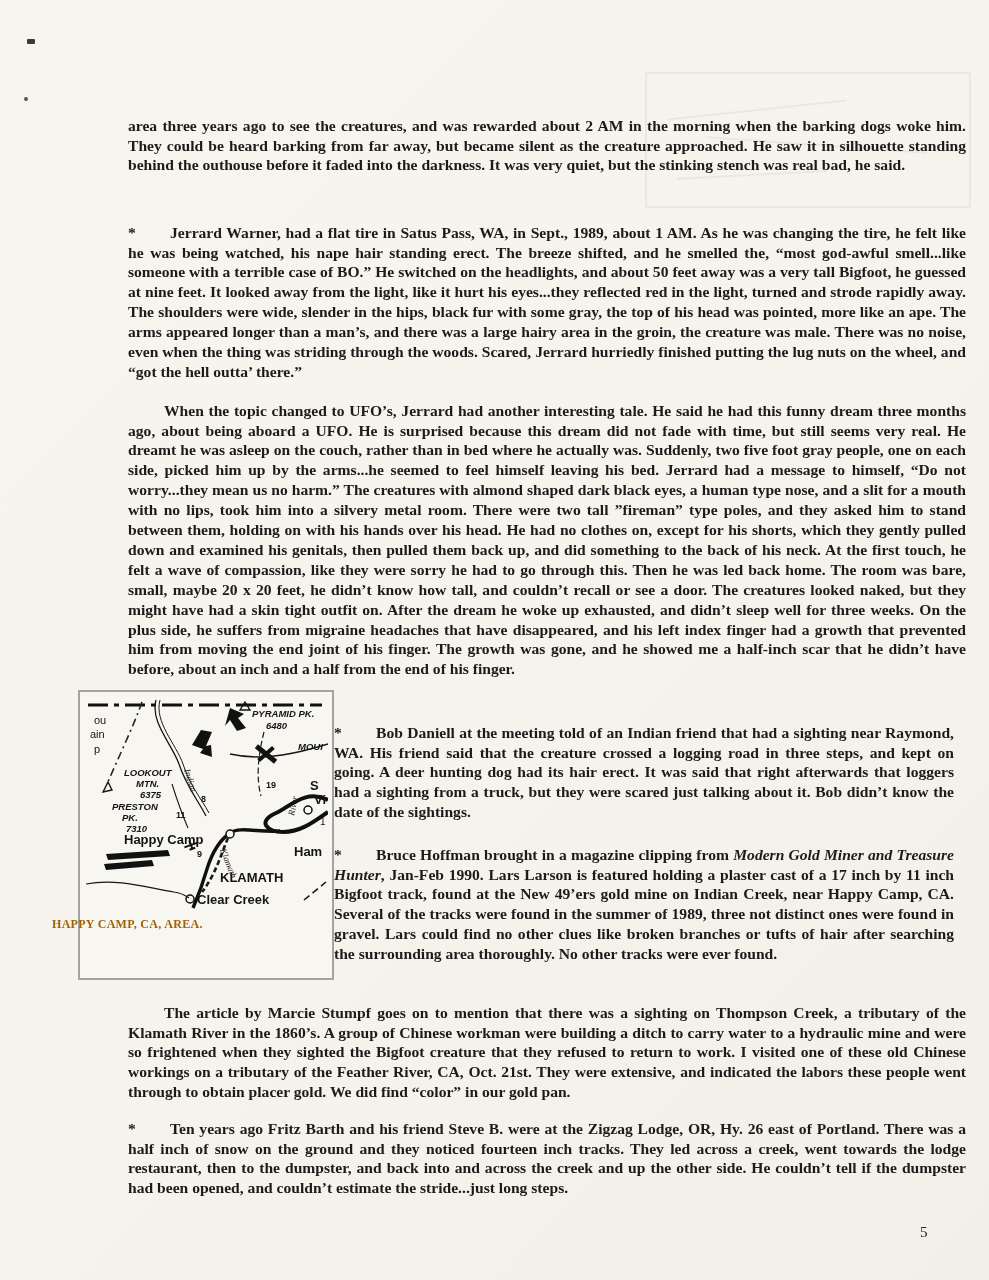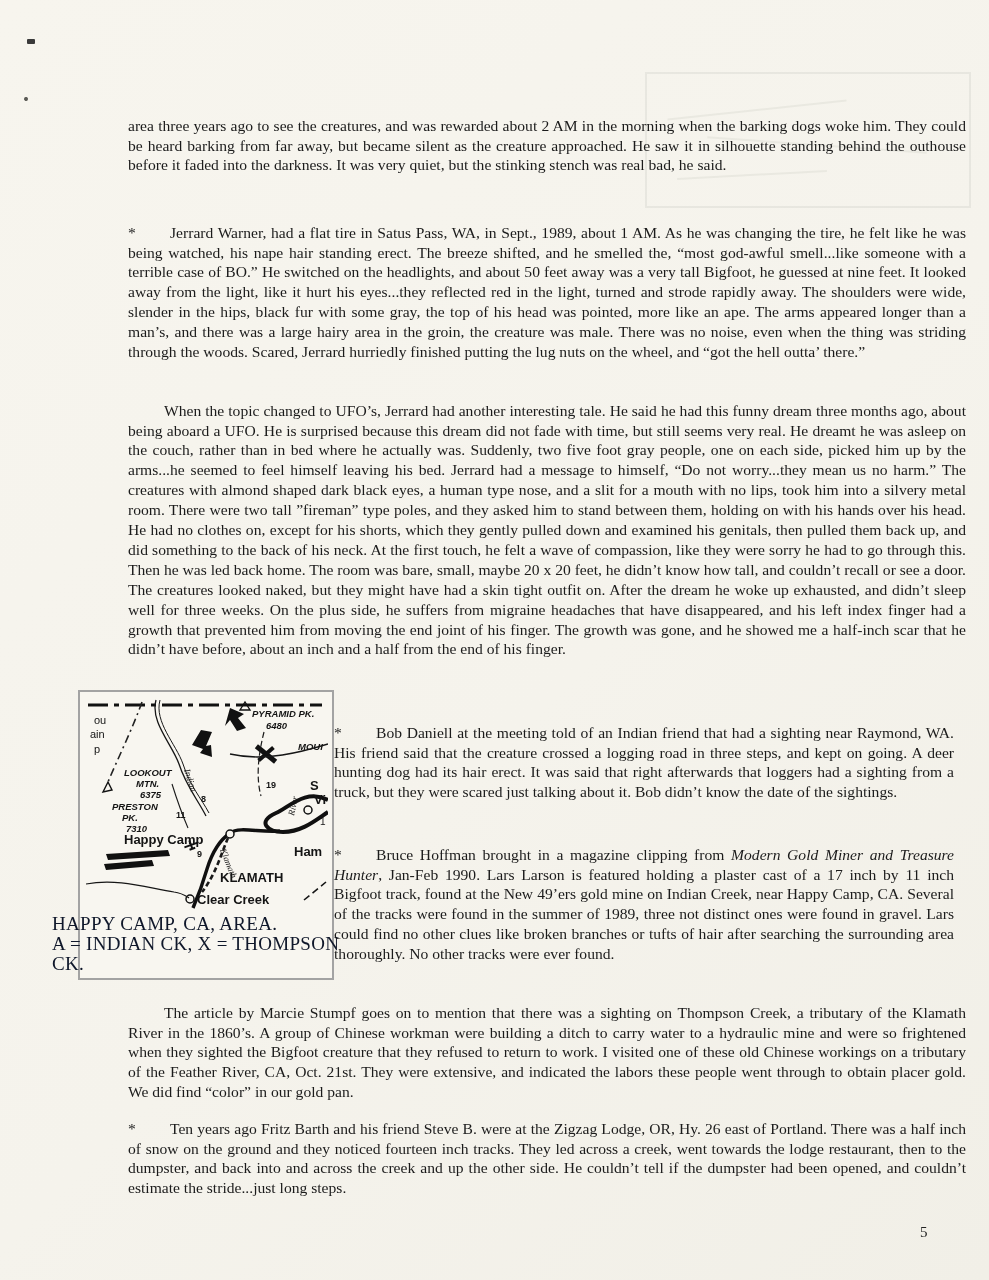--- a/index.html
+++ b/index.html
@@ -7,35 +7,36 @@
     width:989px;height:1280px;position:relative;overflow:hidden;
     background:linear-gradient(135deg,#f7f5ee 0%,#f5f3ec 55%,#f1efe7 100%);
     font-family:"Liberation Serif","DejaVu Serif",serif;
     color:#1c1c1c;
   }
   .page{position:absolute;inset:0;}
   .para{
     position:absolute;left:128px;width:838px;
     font-size:15.6px;line-height:19.9px;text-align:justify;
     color:#1b1b1b;
+    font-weight:bold;
   }
   .para.col{left:334px;width:620px;}
   .indent{text-indent:36px;}
   .mk{display:inline-block;width:42px;}
   .ital{font-style:italic;}
   
   .figure{
     position:absolute;left:78px;top:690px;width:252px;height:286px;
     border:2px solid #a3a3a3;background:#f8f6f0;
   }
   .map-svg{position:absolute;left:0;top:0;}
   .caption{
     position:absolute;left:-28px;top:222px;width:300px;
-    font-size:19px;line-height:20px;color:#0f172a;
-    font-family:"Liberation Serif",serif;letter-spacing:.3px;
+    font-size:12px;line-height:20px;color:#a16207;
+    font-family:"Liberation Serif",serif;letter-spacing:.3px;font-weight:bold;
   }
   .pageno{
     position:absolute;left:920px;top:1224px;font-size:15px;color:#222;
   }
   
   .speck1{position:absolute;left:27px;top:39px;width:8px;height:5px;background:#3a3a3a;border-radius:1px;}
   .speck2{position:absolute;left:24px;top:97px;width:4px;height:4px;background:#5a5a55;border-radius:2px;transform:rotate(20deg);}
   .ghost{
     position:absolute;left:645px;top:72px;width:322px;height:132px;
     opacity:.07;pointer-events:none;
@@ -139,21 +140,20 @@
 
       <text class="big" x="140" y="190" font-size="15">KLAMATH</text>
       <circle cx="110" cy="207" r="4" fill="#f8f6f0" stroke="#111" stroke-width="1.5"></circle>
       <text class="big" x="117" y="212" font-size="13">Clear Creek</text>
 
       <path d="M6,192 C38,186 68,196 94,200 C102,201 106,204 109,206" stroke="#161616" stroke-width="1.2" fill="none"></path>
       <path d="M224,208 L246,190" stroke="#161616" stroke-width="1.6" stroke-dasharray="7 4" fill="none"></path>
     </svg>
     <div class="caption">
       <div>HAPPY CAMP, CA, AREA.</div>
-      <div>A = INDIAN CK, X = THOMPSON CK.</div>
     </div>
   </div>
 
   <p class="para col" style="top:707px;"><span class="mk">*</span><span>Bob Daniell at the meeting told of an Indian friend that had a sighting near Raymond, WA.  His friend said that the creature crossed a logging road in three steps, and kept on going.  A deer hunting dog had its hair erect.  It was said that right afterwards that loggers had a sighting from a truck, but they were scared just talking about it. Bob didn’t know the date of the sightings.</span></p>
 
   <p class="para col" style="top:829px;"><span class="mk">*</span><span>Bruce Hoffman brought in a magazine clipping from </span><span class="ital">Modern Gold Miner and Treasure Hunter</span><span>, Jan-Feb 1990.  Lars Larson is featured holding a plaster cast of a 17 inch by 11 inch Bigfoot track, found at the New 49’ers gold mine on Indian Creek, near Happy Camp, CA.  Several of the tracks were found in the summer of 1989, three not distinct ones were found in gravel.  Lars could find no other clues like broken branches or tufts of hair after searching the surrounding area thoroughly.  No other tracks were ever found.</span></p>
 
   <p class="para indent" style="top:987px;">The article by Marcie Stumpf goes on to mention that there was a sighting on Thompson Creek, a tributary of the Klamath River in the 1860’s.  A group of Chinese workman were building a ditch to carry water to a hydraulic mine and were so frightened when they sighted the Bigfoot creature that they refused to return to work.  I visited one of these old Chinese workings on a tributary of the Feather River, CA, Oct. 21st.  They were extensive, and indicated the labors these people went through to obtain placer gold.  We did find “color” in our gold pan.</p>
 
   <p class="para" style="top:1103px;"><span class="mk">*</span><span>Ten years ago Fritz Barth and his friend Steve B. were at the Zigzag Lodge, OR, Hy. 26 east of Portland.  There was a half inch of snow on the ground and they noticed fourteen inch tracks.  They led across a creek, went towards the lodge restaurant, then to the dumpster, and back into and across the creek and up the other side.  He couldn’t tell if the dumpster had been opened, and couldn’t estimate the stride...just long steps.</span></p>

